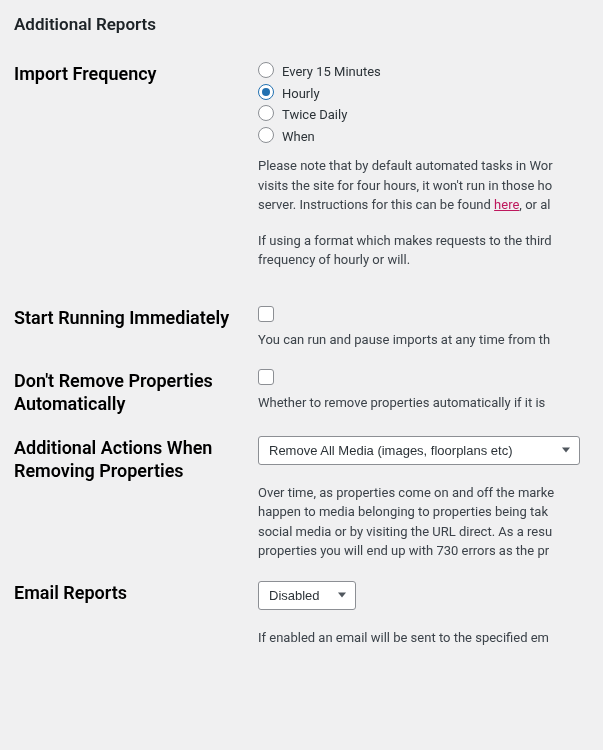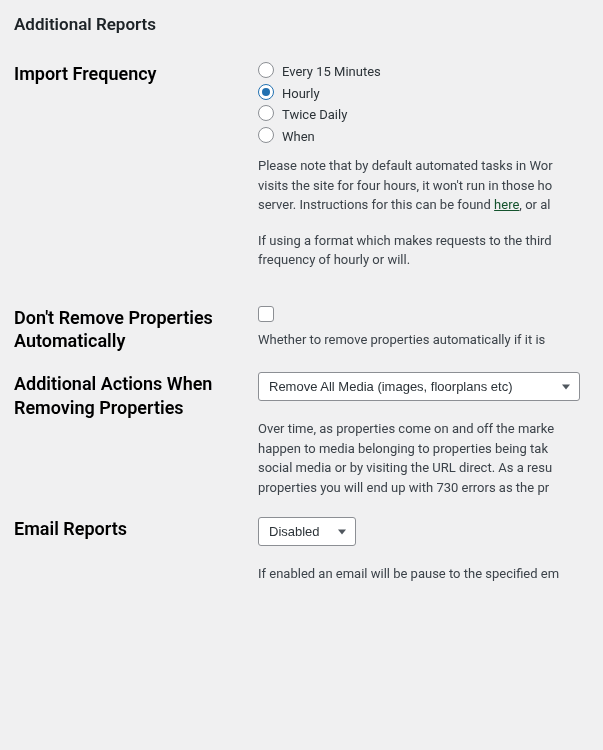--- a/index.html
+++ b/index.html
@@ -77,21 +77,21 @@
     }
     .description {
       margin-top: 10px;
       color: #3c434a;
       white-space: nowrap;
     }
     .description p {
       margin-bottom: 16px;
     }
     a {
-      color: #14532d;
+      color: #be185d;
       text-decoration: underline;
     }
     input[type="checkbox"] {
       appearance: none;
       width: 16px;
       height: 16px;
       border: 1px solid #8c8f94;
       border-radius: 3px;
       background: #fff;
       cursor: pointer;
@@ -171,20 +171,27 @@
           <span>server. Instructions for this can be found </span><a href="#">here</a><span>, or al</span>
         </p>
         <p>
           <span>If using a format which makes requests to the third</span><br>
           <span>frequency of hourly or will.</span>
         </p>
       </div>
     </div>
   </div>
 
+  <div class="form-row">
+    <div class="form-label">Start Running Immediately</div>
+    <div class="form-field">
+      <input type="checkbox" style="">
+      <span class="checkbox-desc">You can run and pause imports at any time from th</span>
+    </div>
+  </div>
 
   <div class="form-row">
     <div class="form-label">Don't Remove Properties Automatically</div>
     <div class="form-field">
       <input type="checkbox" style="">
       <span class="checkbox-desc">Whether to remove properties automatically if it is </span>
     </div>
   </div>
 
   <div class="form-row">
@@ -206,18 +213,18 @@
 
   <div class="form-row">
     <div class="form-label">Email Reports</div>
     <div class="form-field">
       <div class="select-wrap">
         <select>
           <option>Disabled</option>
         </select>
       </div>
       <div class="description">
-        <span>If enabled an email will be pause to the specified em</span>
+        <span>If enabled an email will be sent to the specified em</span>
       </div>
     </div>
   </div>
 
 </div>
 
 </body></html>

